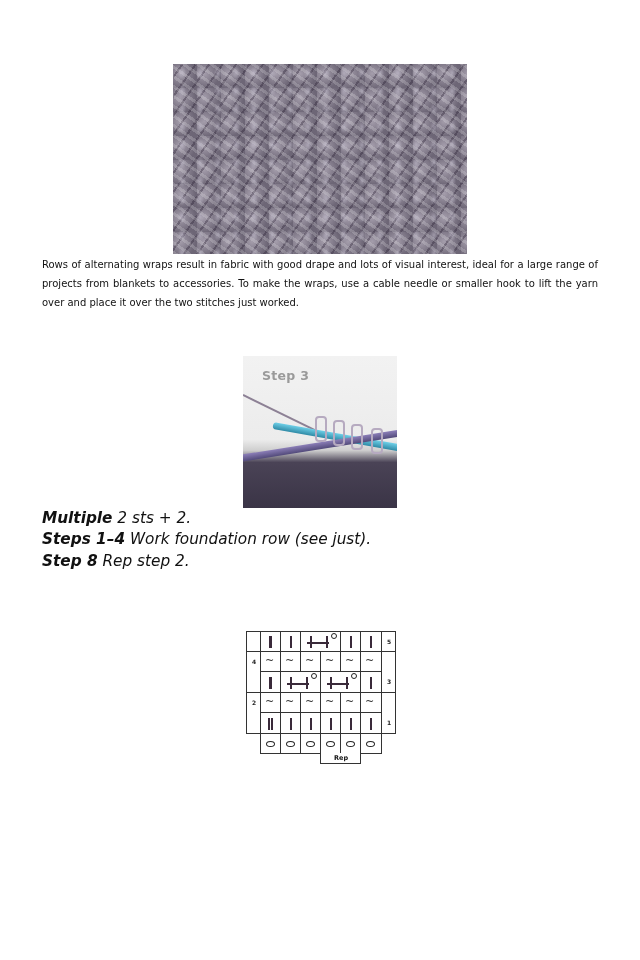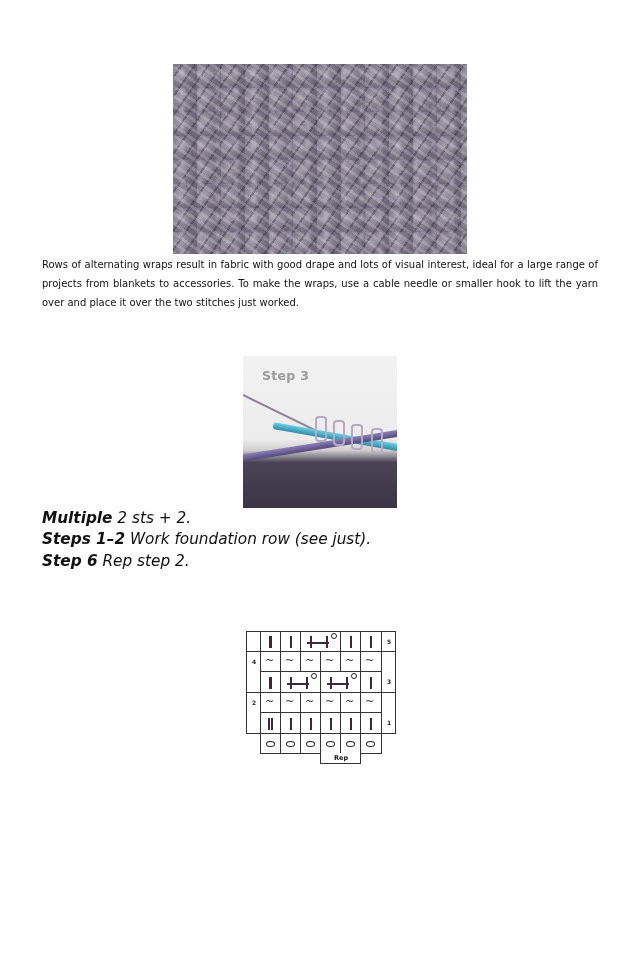--- a/index.html
+++ b/index.html
@@ -58,22 +58,22 @@
   <div class="needle n1"></div>
   <div class="needle n2"></div>
   <div class="loop" style="left:72px;top:60px;"></div>
   <div class="loop" style="left:90px;top:64px;"></div>
   <div class="loop" style="left:108px;top:68px;"></div>
   <div class="loop" style="left:128px;top:72px;"></div>
 </div>
 
 <div class="steps">
   <p><b>Multiple</b><span> 2 sts + 2.</span></p>
-  <p><b>Steps 1–2</b><span> Work foundation row (see just).</span></p>
-  <p><b>Step 6</b><span> Rep step 2.</span></p>
+  <p><b>Steps 1–4</b><span> Work foundation row (see just).</span></p>
+  <p><b>Step 8</b><span> Rep step 2.</span></p>
 </div>
 
 <div class="chart">
 
   <div class="cell" style="left:0;top:0;width:15px;height:21px;"></div>
   <div class="cell" style="left:0;top:20px;width:15px;height:42px;">
       <span class="lbl" style="left:5px;top:6px;">4</span>
     </div>
   <div class="cell" style="left:0;top:61px;width:15px;height:42px;">
       <span class="lbl" style="left:5px;top:6px;">2</span>

